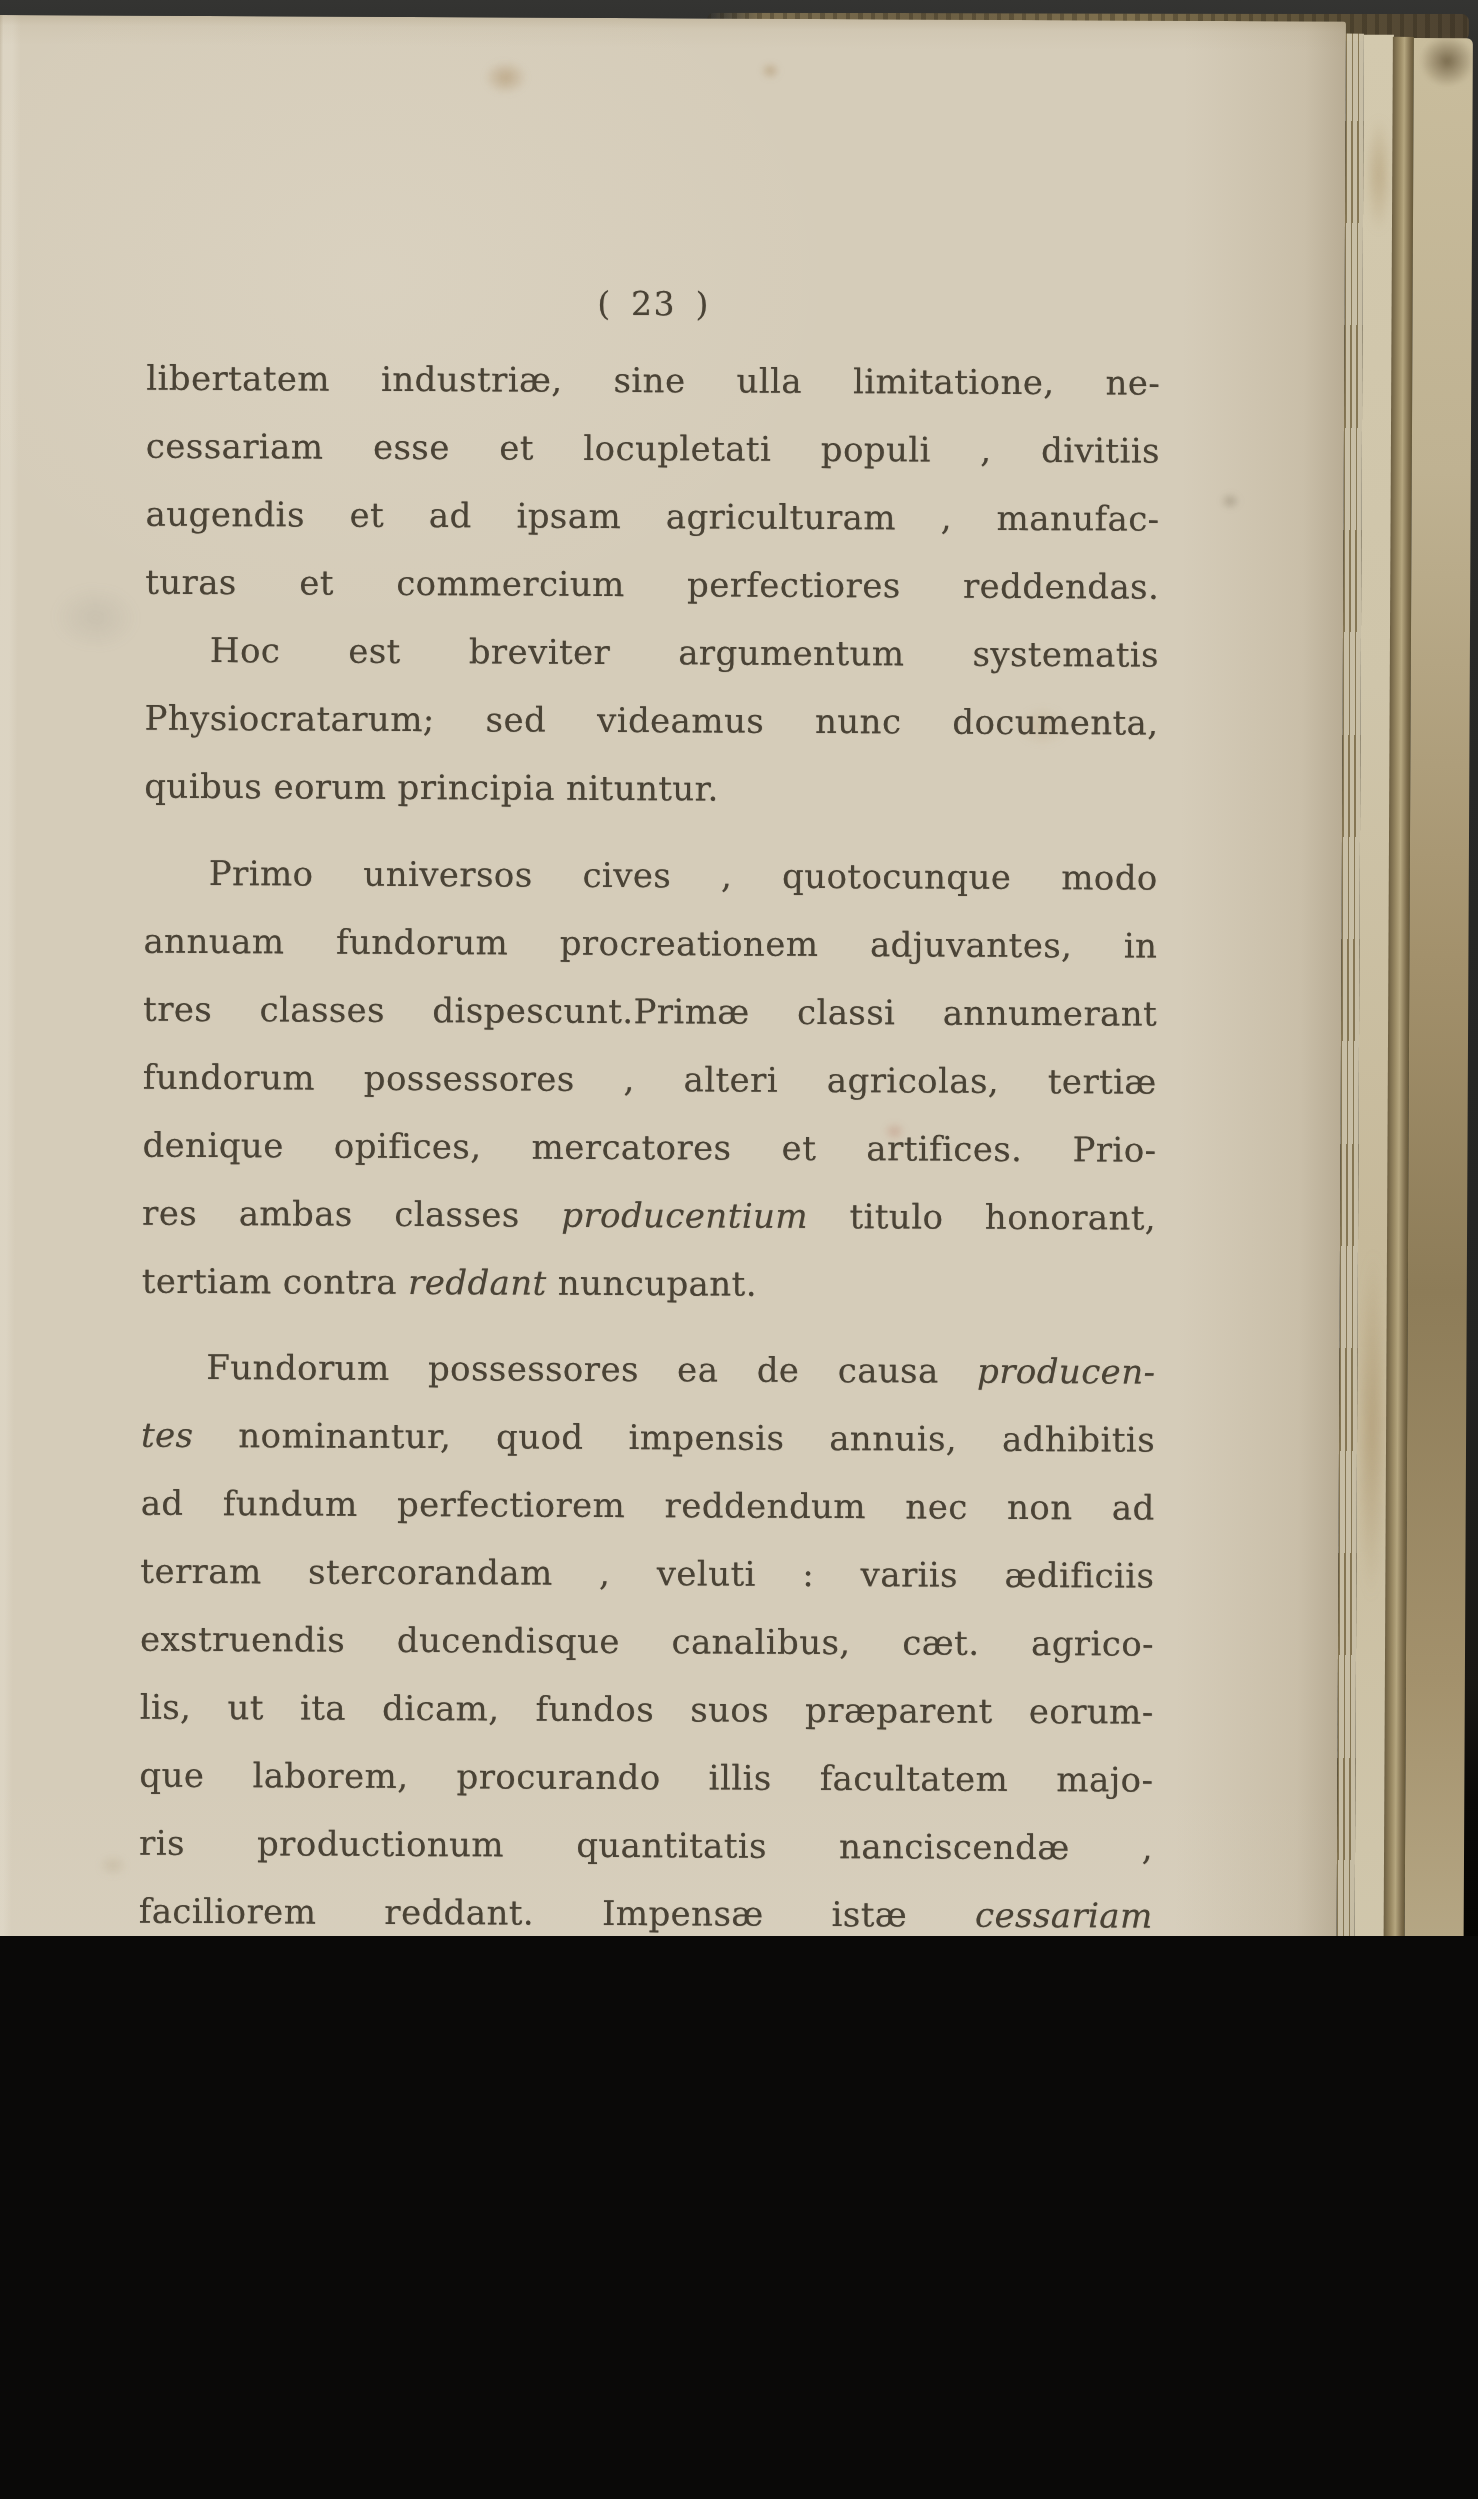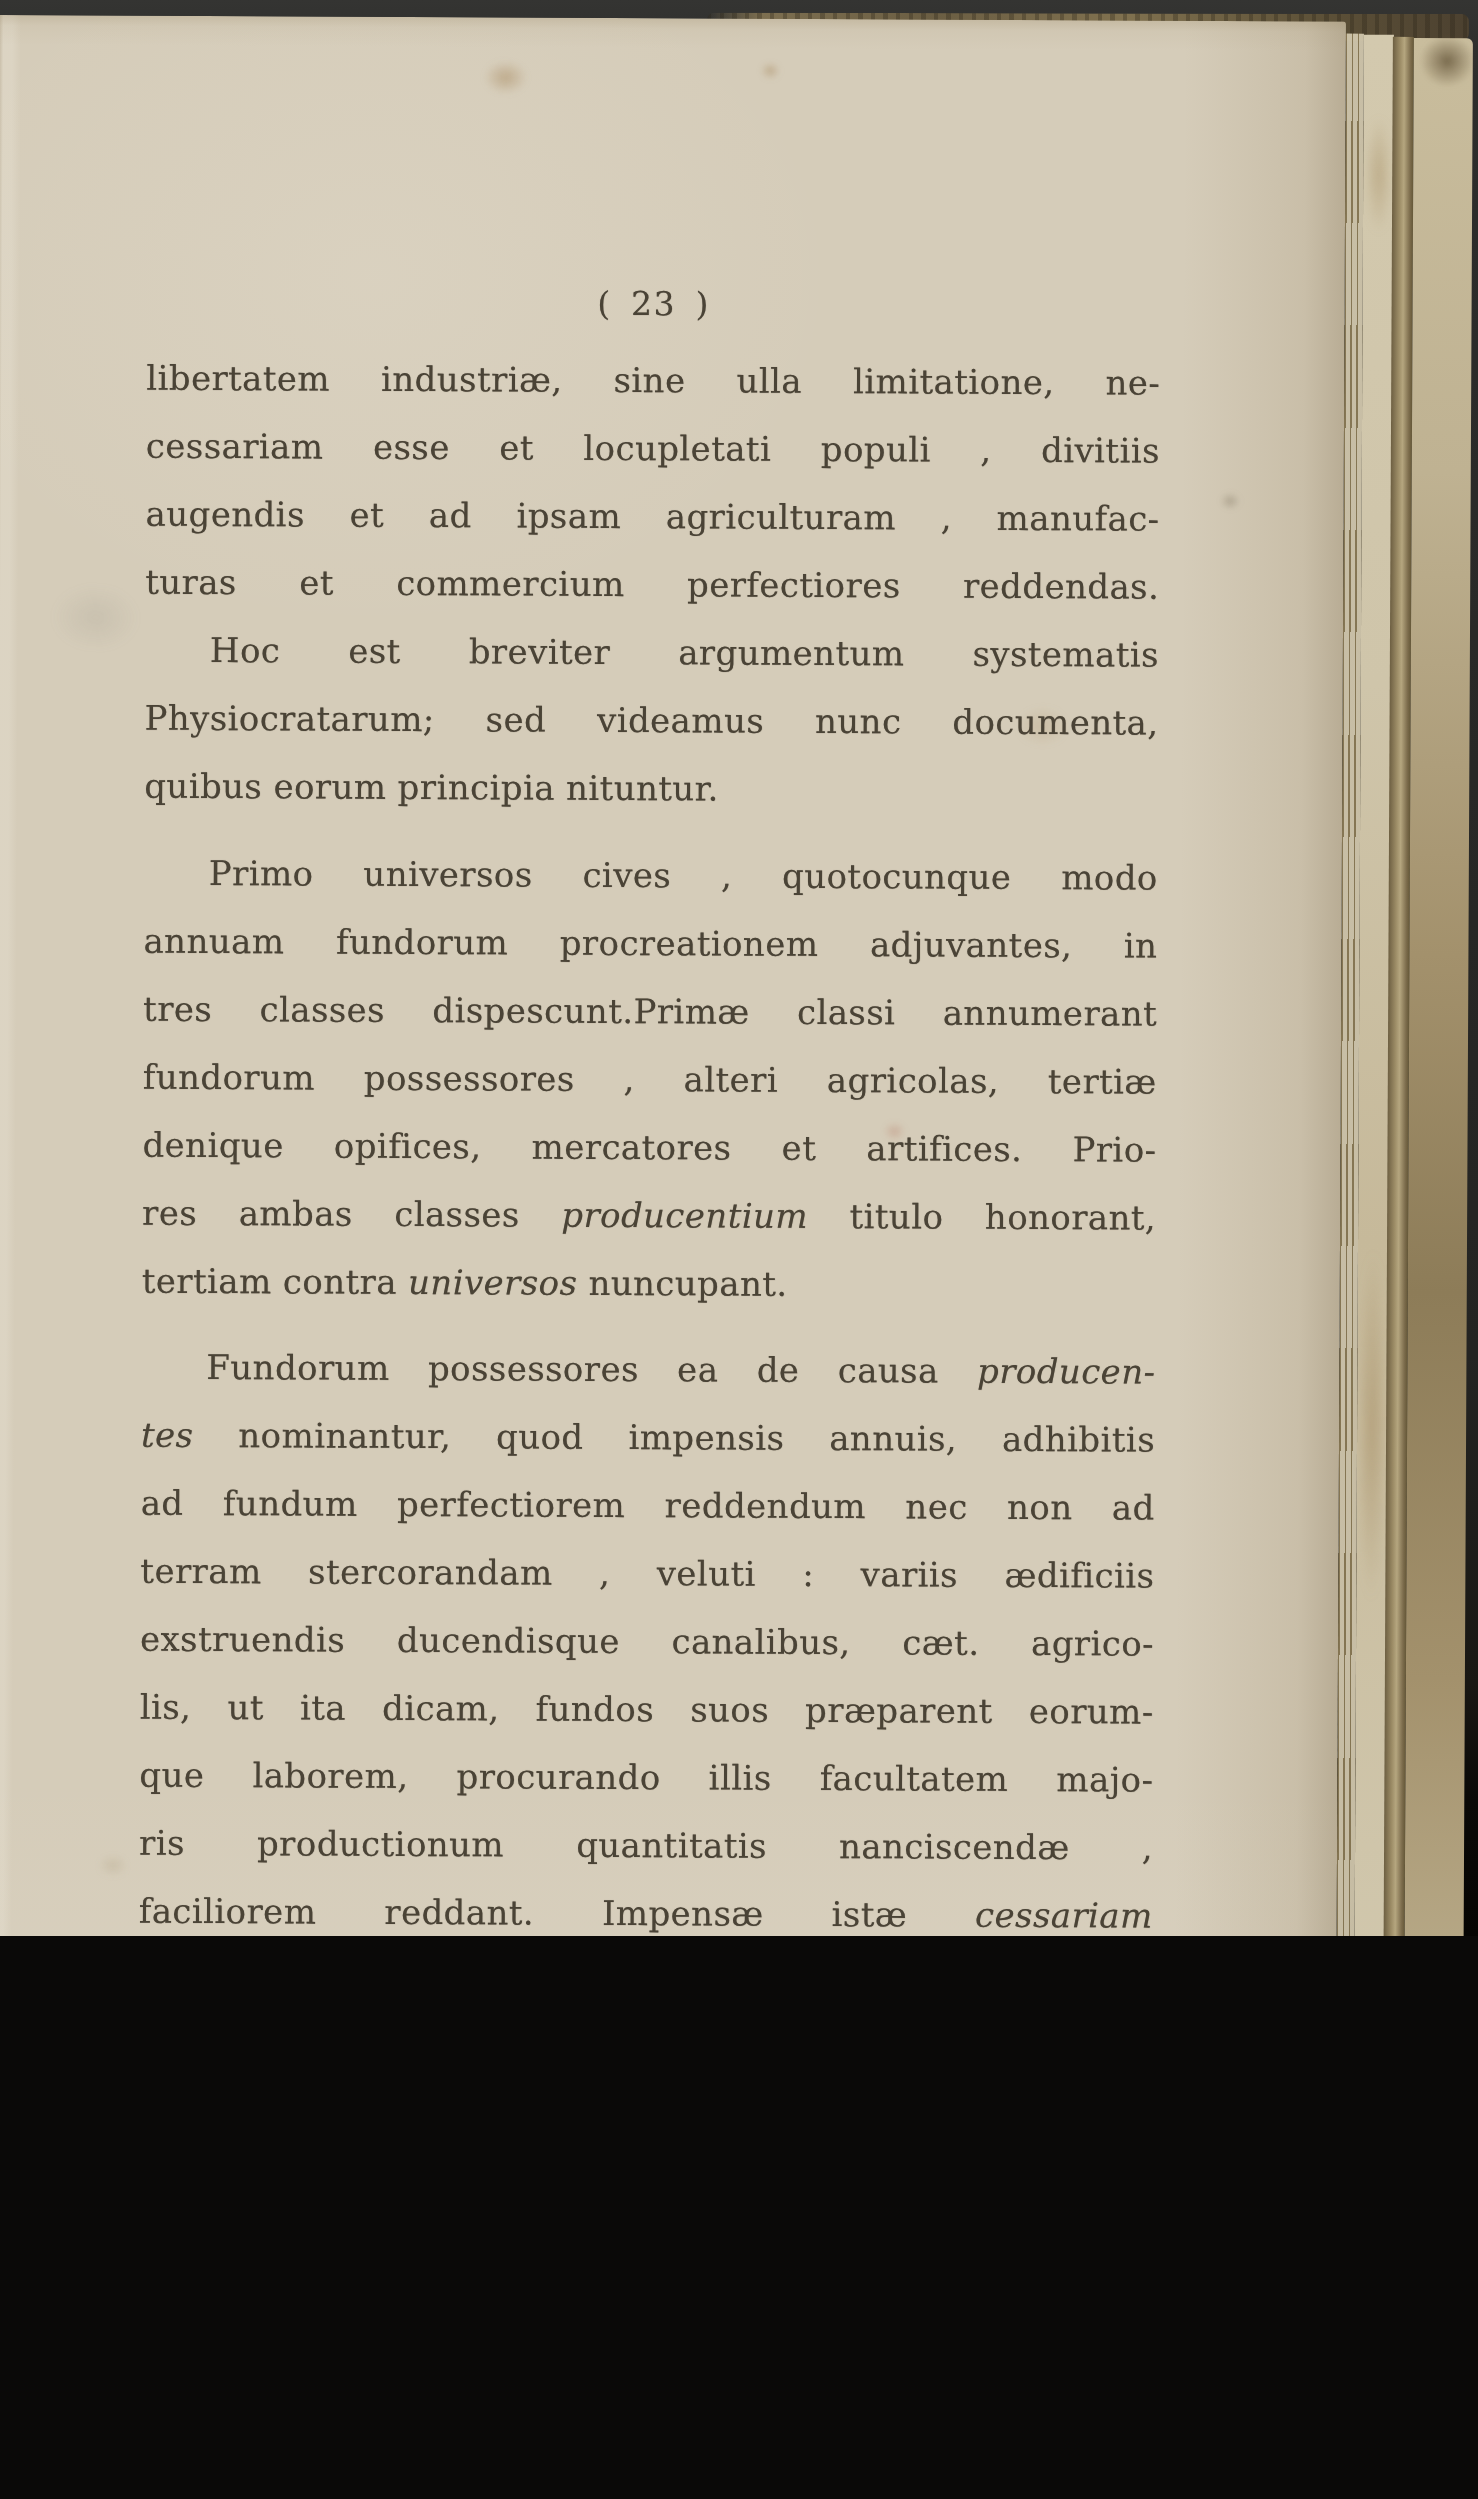--- a/index.html
+++ b/index.html
@@ -138,21 +138,21 @@
           <div class="line j"><span>turas et commercium perfectiores reddendas.</span></div>
           <div class="line j ind"><span>Hoc est breviter argumentum systematis</span></div>
           <div class="line j"><span>Physiocratarum; sed videamus nunc documenta,</span></div>
           <div class="line"><span>quibus eorum principia nituntur.</span></div>
           <div class="line j ind sp"><span>Primo universos cives , quotocunque modo</span></div>
           <div class="line j"><span>annuam fundorum procreationem adjuvantes, in</span></div>
           <div class="line j"><span>tres classes dispescunt.Primæ classi annumerant</span></div>
           <div class="line j"><span>fundorum possessores , alteri agricolas, tertiæ</span></div>
           <div class="line j"><span>denique opifices, mercatores et artifices. Prio-</span></div>
           <div class="line j"><span>res ambas classes </span><i>producentium</i><span> titulo honorant,</span></div>
-          <div class="line"><span>tertiam contra </span><i>universos</i><span> nuncupant.</span></div>
+          <div class="line"><span>tertiam contra </span><i>reddant</i><span> nuncupant.</span></div>
           <div class="line j ind sp"><span>Fundorum possessores ea de causa </span><i>producen-</i></div>
           <div class="line j"><i>tes</i><span> nominantur, quod impensis annuis, adhibitis</span></div>
           <div class="line j"><span>ad fundum perfectiorem reddendum nec non ad</span></div>
           <div class="line j"><span>terram stercorandam , veluti : variis ædificiis</span></div>
           <div class="line j"><span>exstruendis ducendisque canalibus, cæt. agrico-</span></div>
           <div class="line j"><span>lis, ut ita dicam, fundos suos præparent eorum-</span></div>
           <div class="line j"><span>que laborem, procurando illis facultatem majo-</span></div>
           <div class="line j"><span>ris productionum quantitatis nanciscendæ ,</span></div>
           <div class="line j"><span>faciliorem reddant. Impensæ istæ </span><i>cessariam</i></div>
           <div class="line"><i>impensæ</i><span> alteri.</span></div>

